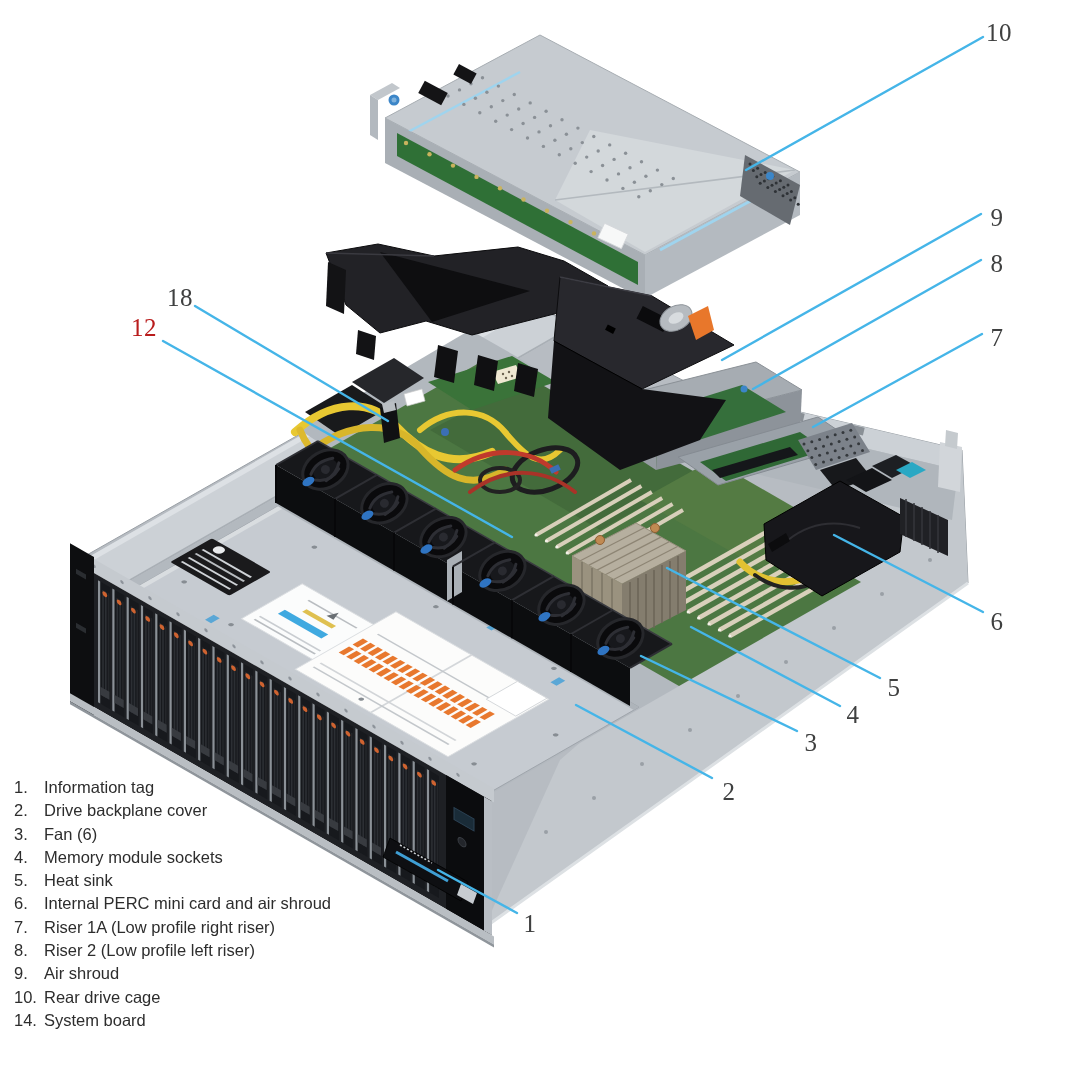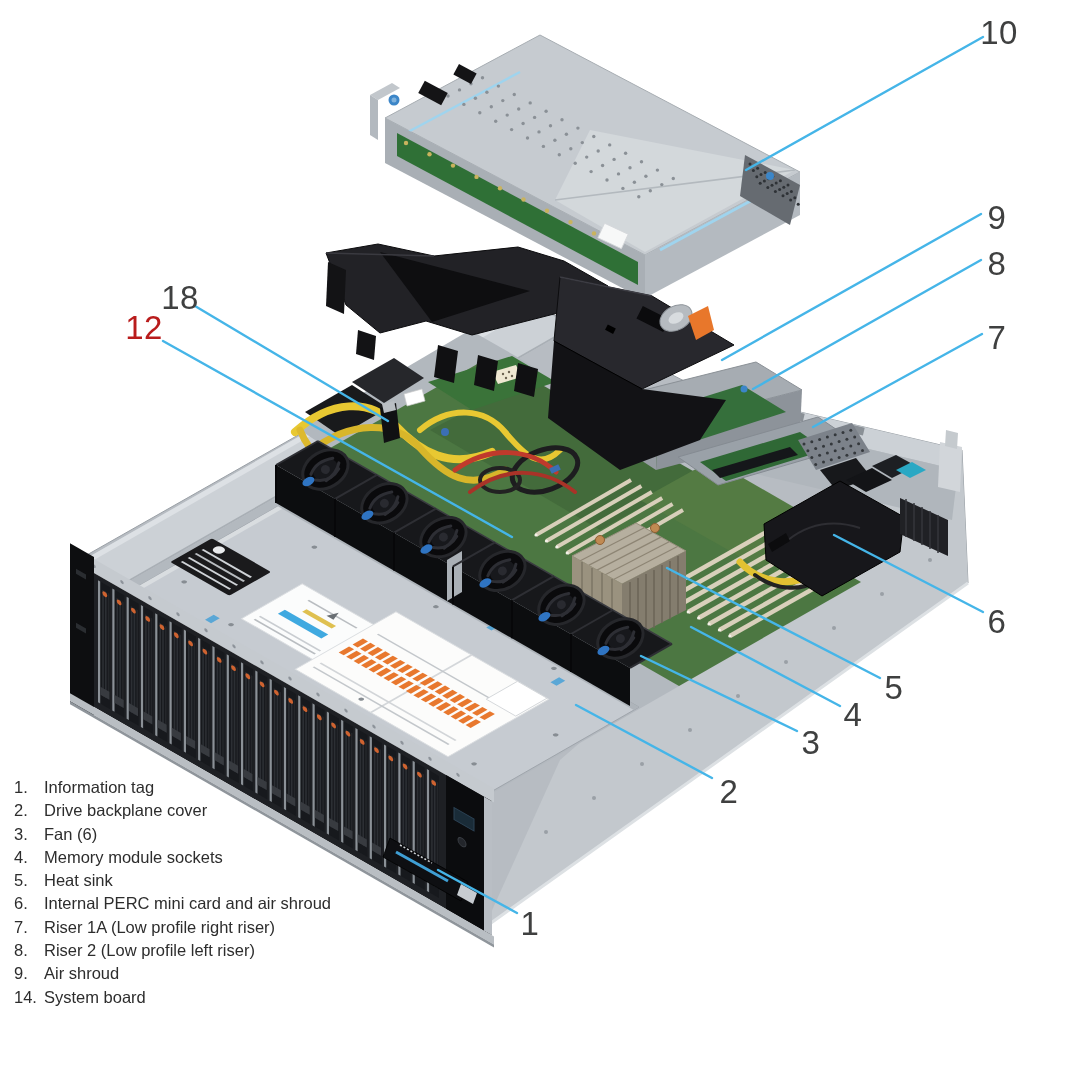--- a/index.html
+++ b/index.html
@@ -1,21 +1,21 @@
 <!DOCTYPE html>
 <html><head>
 <meta charset="utf-8">
 <style>
   html,body{margin:0;padding:0;background:#ffffff;}
   .stage{position:relative;width:1080px;height:1080px;background:#ffffff;overflow:hidden;
          font-family:"Liberation Sans",sans-serif;}
   .stage svg{position:absolute;left:0;top:0;}
   .callout-num{position:absolute;transform:translate(-50%,-50%);
-               font-size:33px;color:#3f4040;letter-spacing:.5px;line-height:1;
-               font-family:Liberation Sans, sans-serif;}
+               font-size:25px;color:#3f4040;letter-spacing:.5px;line-height:1;
+               font-family:Liberation Serif, serif;}
   .legend{position:absolute;left:14px;top:777px;}
   .lrow{display:flex;height:23.3px;align-items:flex-start;
         font-size:16.5px;line-height:21px;color:#2d2d2d;}
   .lnum{width:30px;flex:none;}
   .ltxt{white-space:nowrap;}
 </style>
 </head>
 <body>
 
 <div class="stage">
@@ -772,17 +772,21 @@
       </div>
     <div class="lrow">
         <span class="lnum">8.</span>
         <span class="ltxt">Riser 2 (Low profile left riser)</span>
       </div>
     <div class="lrow">
         <span class="lnum">9.</span>
         <span class="ltxt">Air shroud</span>
       </div>
     <div class="lrow">
+        <span class="lnum">10.</span>
+        <span class="ltxt">Rear drive cage</span>
+      </div>
+    <div class="lrow">
         <span class="lnum">14.</span>
         <span class="ltxt">System board</span>
       </div>
   </div>
 </div>
 
 </body></html>

